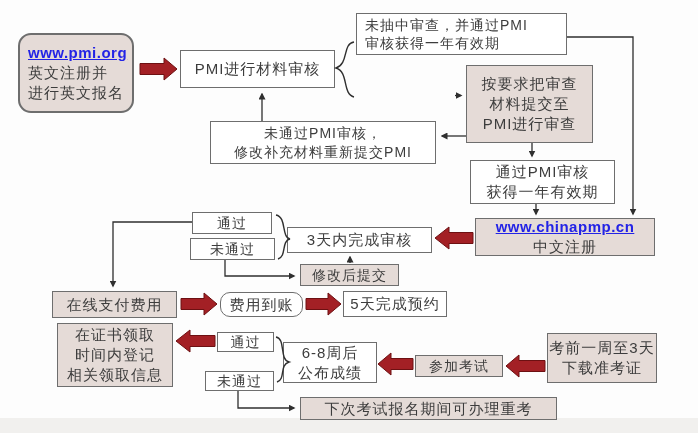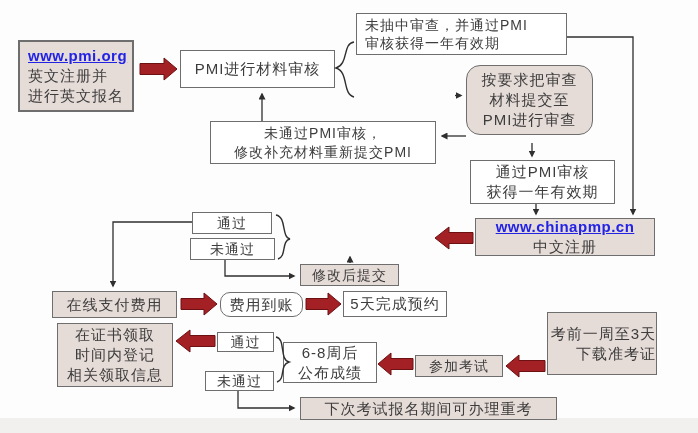--- a/index.html
+++ b/index.html
@@ -67,37 +67,37 @@
 
     <polygon class="blockArrow" points="140,63.5 164,63.5 164,58 177,69 164,80 164,74.5 140,74.5"></polygon>
     <polygon class="blockArrow" points="473,232.5 449,232.5 449,227 435,238 449,249 449,243.5 473,243.5"></polygon>
     <polygon class="blockArrow" points="181,298.5 204,298.5 204,293 217,304 204,315 204,309.5 181,309.5"></polygon>
     <polygon class="blockArrow" points="306,298.5 328,298.5 328,293 341,304 328,315 328,309.5 306,309.5"></polygon>
     <polygon class="blockArrow" points="215,335.5 190,335.5 190,330 176,341 190,352 190,346.5 215,346.5"></polygon>
     <polygon class="blockArrow" points="413,358.5 391,358.5 391,353 378,364 391,375 391,369.5 413,369.5"></polygon>
     <polygon class="blockArrow" points="545,360.5 519,360.5 519,355 506,366 519,377 519,371.5 545,371.5"></polygon>
   </svg>
 
-  <div class="node pink thickborder leftalign" style="left:18px;top:40px;width:116px;height:72px;">
+  <div class="node pink thickborder leftalign" style="left:18px;top:33px;width:116px;height:80px;border-radius:13px;">
     <div class="ln link">www.pmi.org</div>
     <div class="ln">英文注册并</div>
     <div class="ln">进行英文报名</div>
   </div>
 
   <div class="node" style="left:180px;top:50px;width:155px;height:38px;">
     <div class="ln">PMI进行材料审核</div>
   </div>
 
   <div class="node leftalign small" style="left:356px;top:13px;width:211px;height:42px;">
     <div class="ln">未抽中审查，并通过PMI</div>
     <div class="ln">审核获得一年有效期</div>
   </div>
 
 
-  <div class="node pink" style="left:466px;top:65px;width:127px;height:70px;border-radius:14px;">
+  <div class="node pink" style="left:466px;top:65px;width:127px;height:78px;">
     <div class="ln">按要求把审查</div>
     <div class="ln">材料提交至</div>
     <div class="ln">PMI进行审查</div>
   </div>
 
   <div class="node small" style="left:210px;top:121px;width:226px;height:43px;">
     <div class="ln">未通过PMI审核，</div>
     <div class="ln">修改补充材料重新提交PMI</div>
   </div>
 
@@ -112,20 +112,23 @@
   </div>
 
   <div class="node small" style="left:192px;top:212px;width:80px;height:22px;">
     <div class="ln">通过</div>
   </div>
 
   <div class="node small" style="left:190px;top:238px;width:85px;height:22px;">
     <div class="ln">未通过</div>
   </div>
 
+  <div class="node" style="left:287px;top:227px;width:145px;height:26px;">
+    <div class="ln">3天内完成审核</div>
+  </div>
 
   <div class="node pink small" style="left:300px;top:264px;width:99px;height:22px;">
     <div class="ln">修改后提交</div>
   </div>
 
   <div class="node pink" style="left:52px;top:291px;width:125px;height:27px;">
     <div class="ln">在线支付费用</div>
   </div>
 
   <div class="node" style="left:220px;top:292px;width:83px;height:25px;border-radius:10px;">
@@ -153,21 +156,21 @@
 
   <div class="node" style="left:283px;top:342px;width:94px;height:41px;">
     <div class="ln">6-8周后</div>
     <div class="ln">公布成绩</div>
   </div>
 
   <div class="node pink small" style="left:415px;top:355px;width:88px;height:22px;">
     <div class="ln">参加考试</div>
   </div>
 
-  <div class="node pink" style="left:547px;top:312px;width:110px;height:63px;align-items:flex-end;">
+  <div class="node pink" style="left:547px;top:333px;width:110px;height:50px;">
     <div class="ln">考前一周至3天</div>
     <div class="ln">下载准考证</div>
   </div>
 
   <div class="node pink" style="left:300px;top:397px;width:257px;height:23px;">
     <div class="ln">下次考试报名期间可办理重考</div>
   </div>
 
   <div class="strip"></div>
 </div>

